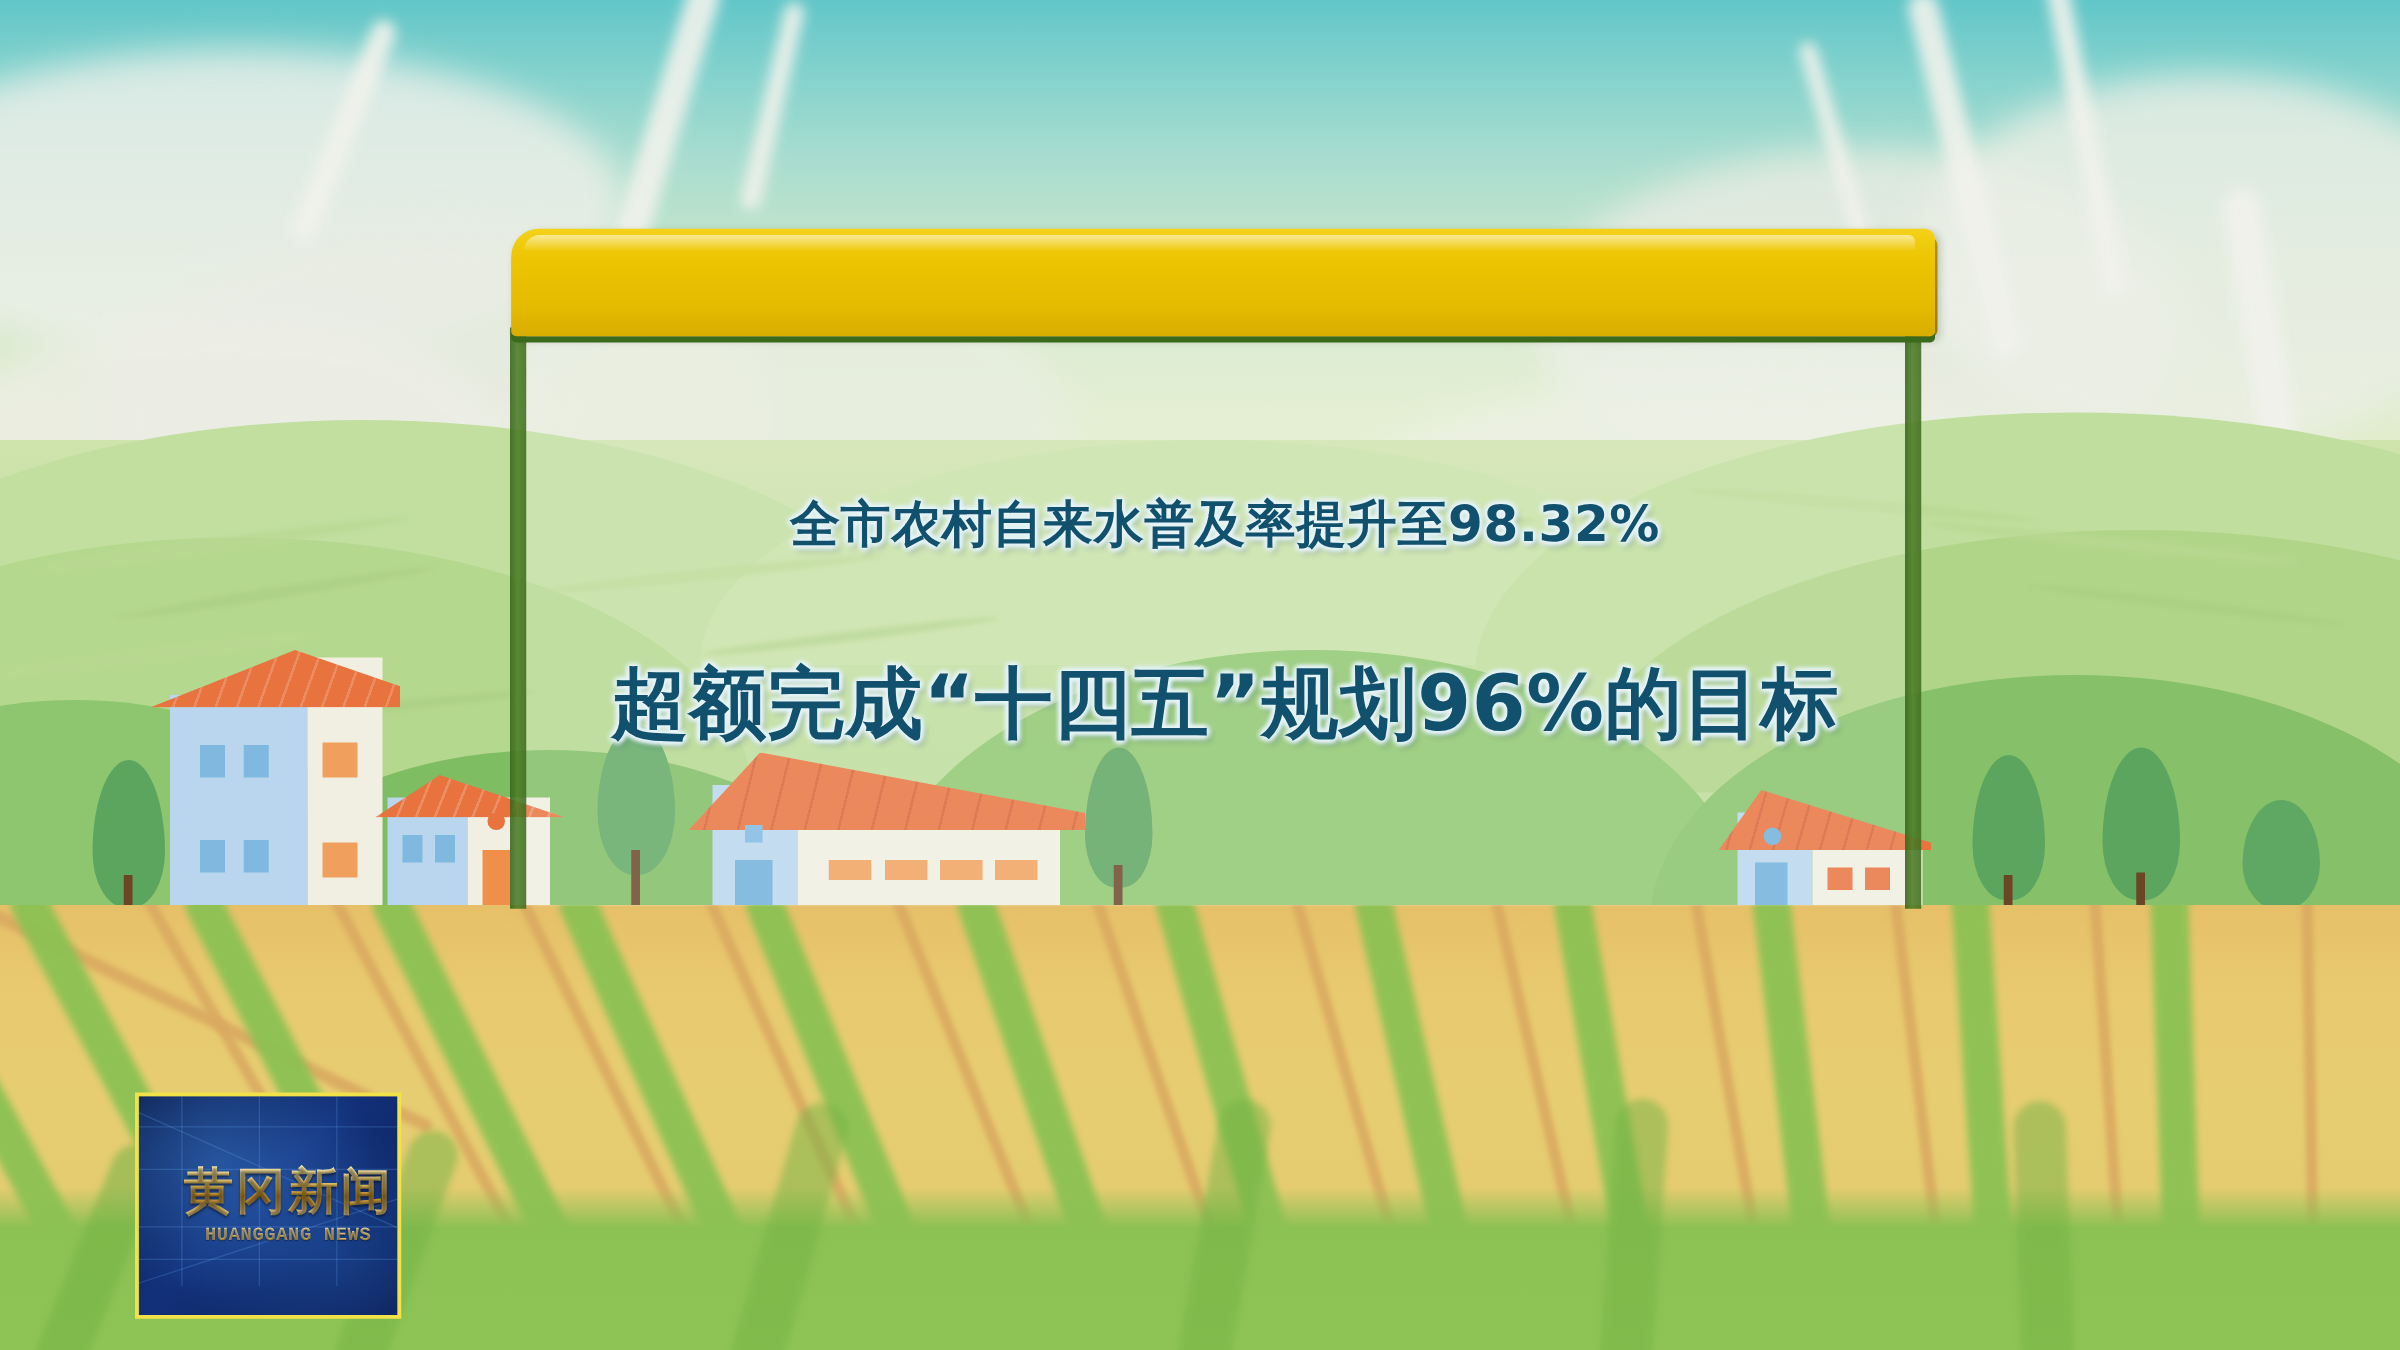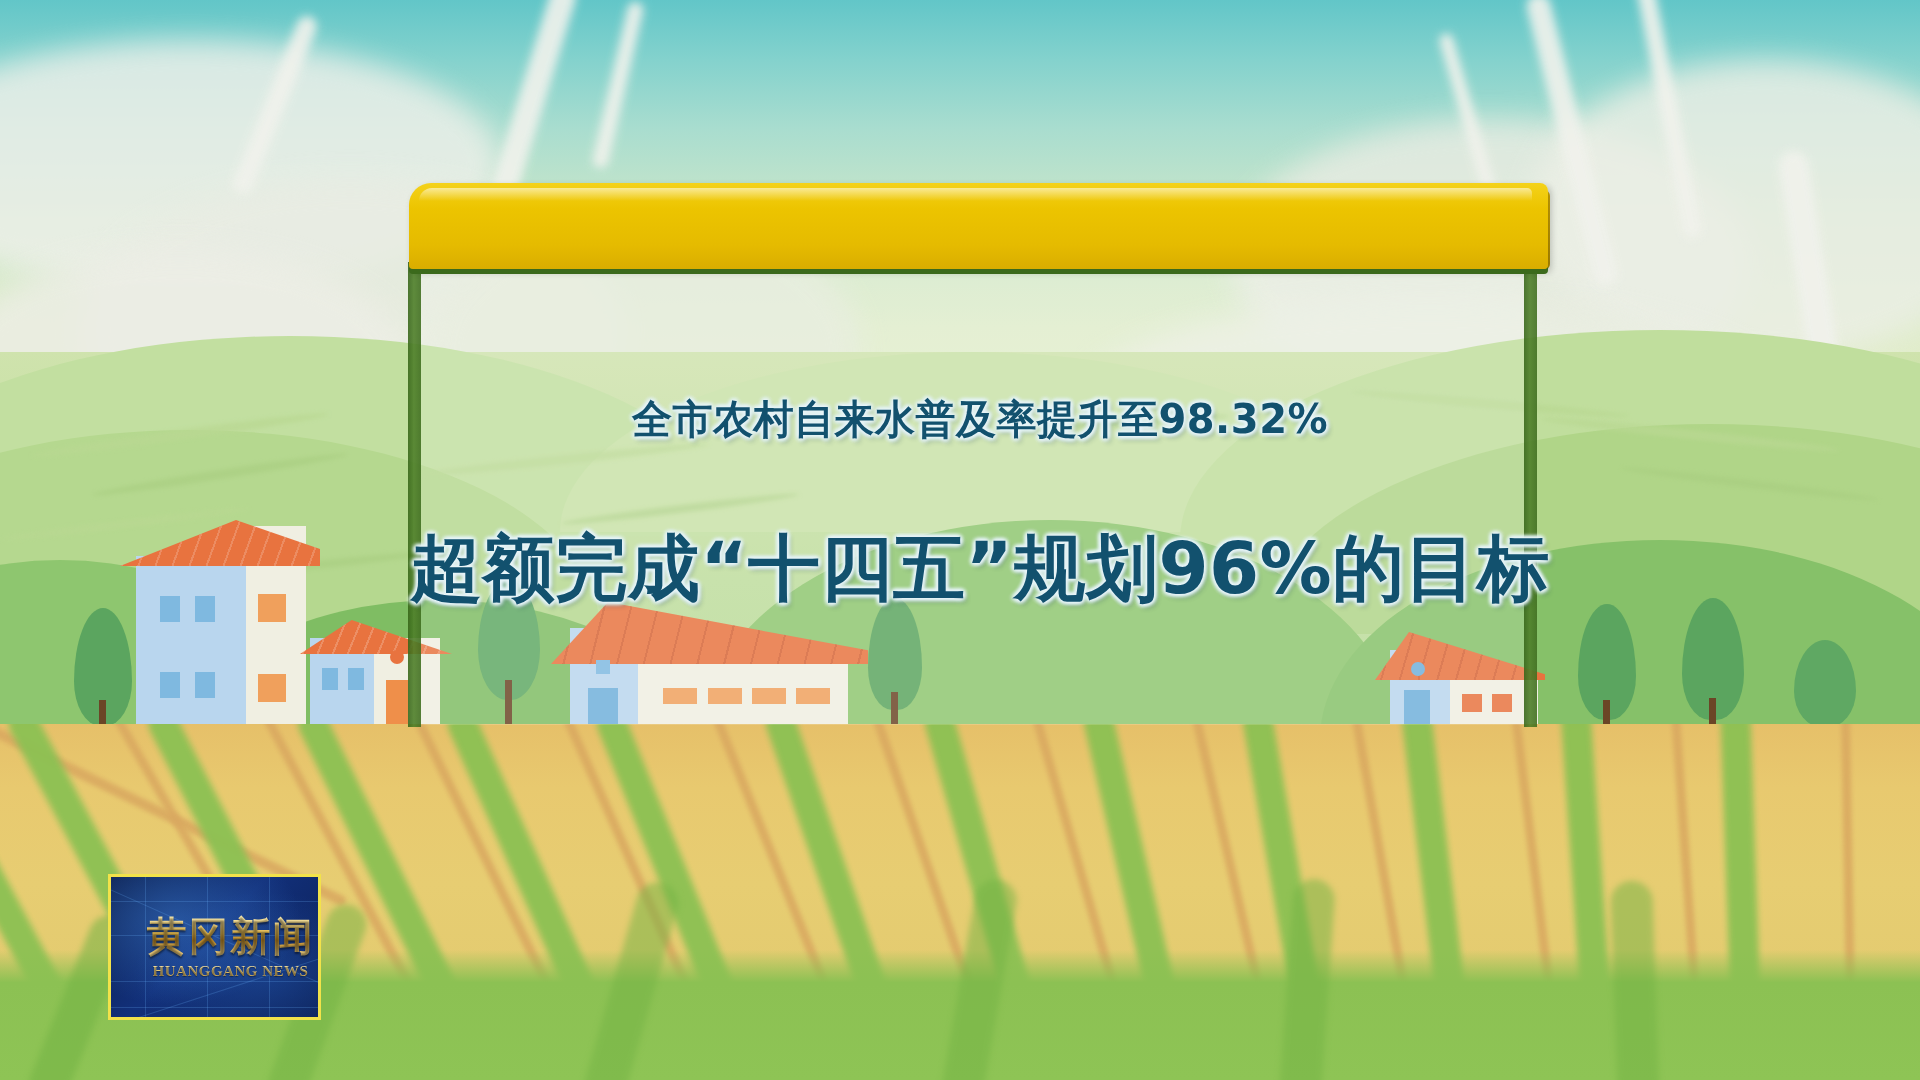--- a/index.html
+++ b/index.html
@@ -94,46 +94,46 @@
     color:#12516e;
     letter-spacing:.5px;
     text-shadow:
       0 0 5px #eaf6f9, 0 0 5px #eaf6f9,
       2px 0 4px #dff0f5, -2px 0 4px #dff0f5,
       0 2px 4px #dff0f5, 0 -2px 4px #dff0f5,
       3px 4px 5px rgba(20,60,80,.30);
     white-space:nowrap;
   }
   #headline-1{top:392px;font-size:40px;}
-  #headline-2{top:521px;font-size:72px;}
+  #headline-2{top:521px;font-size:62px;}
 
   
   .logo{
-    position:absolute;left:108px;top:874px;width:213px;height:146px;
+    position:absolute;left:108px;top:874px;width:213px;height:181px;
     border:3px solid #f2e24a;
     background:
       radial-gradient(ellipse at 30% 30%, rgba(58,120,200,.55) 0%, rgba(10,30,90,0) 62%),
       radial-gradient(ellipse at 75% 70%, rgba(40,100,190,.40) 0%, rgba(10,30,90,0) 60%),
       linear-gradient(135deg,#0a1c4a 0%,#12307a 45%,#0b1d52 100%);
     overflow:hidden;
     display:flex;flex-direction:column;align-items:center;justify-content:center;padding-left:32px;
   }
   .logo .gridline{position:absolute;background:rgba(110,180,255,.22);}
   .logo-cn{
     position:relative;z-index:2;
     font-family:"DejaVu Sans","Liberation Sans",sans-serif;
     font-weight:bold;font-size:40px;letter-spacing:2px;
     background:linear-gradient(180deg,#fdf0b8 0%,#e7bb4e 45%,#c7912a 60%,#f6dc92 100%);
     -webkit-background-clip:text;background-clip:text;color:transparent;
     text-shadow:0 2px 2px rgba(0,0,0,.45);
     line-height:1.05;
   }
   .logo-en{
     position:relative;z-index:2;margin-top:6px;
-    font-family:Liberation Serif, serif;font-weight:bold;
+    font-family:Liberation Mono, monospace;font-weight:bold;
     font-size:15px;letter-spacing:.5px;
     background:linear-gradient(180deg,#fdf0b8,#d8a73c);
     -webkit-background-clip:text;background-clip:text;color:transparent;
     text-shadow:0 1px 1px rgba(0,0,0,.4);
   }
 
   .red-band{
     position:absolute;left:331px;top:869px;width:415px;height:61px;
     background:linear-gradient(180deg,#8e2225 0%,#7a1b1e 55%,#6d171a 100%);
     display:flex;align-items:center;

